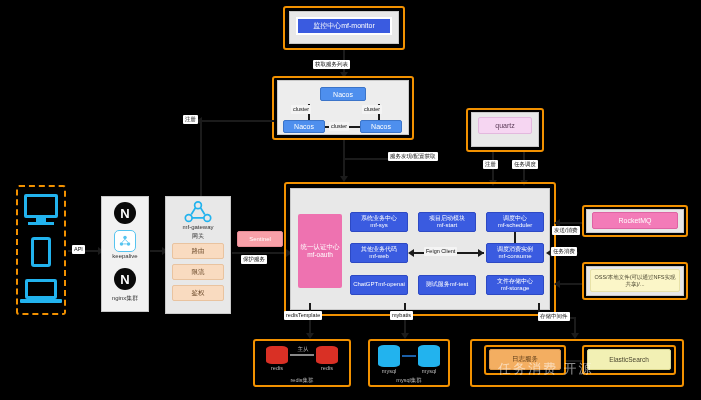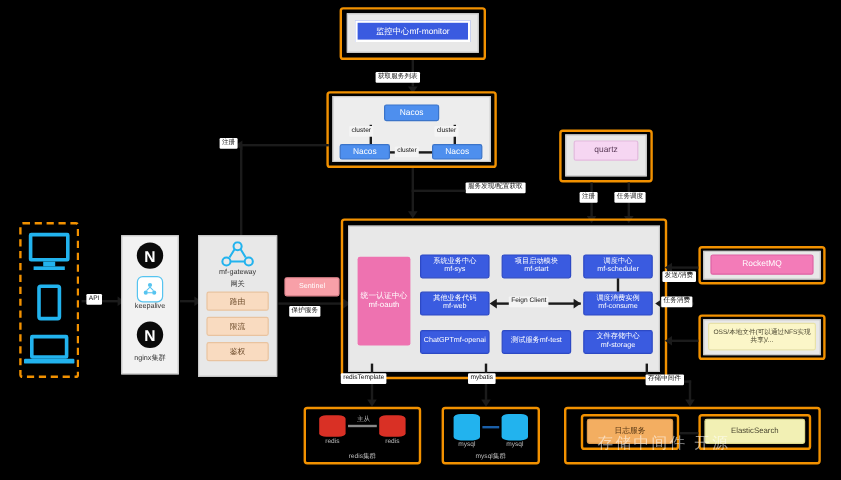--- a/index.html
+++ b/index.html
@@ -319,15 +319,15 @@
   </div>
 
   <div class="abs oframe" style="left:582px;top:345px;width:94px;height:30px;"></div>
   <div class="abs esbox" style="left:587px;top:349px;width:84px;height:21px;">
     <span>ElasticSearch</span>
   </div>
 
   <div class="abs ln h" style="left:566px;top:360px;width:16px;"></div>
   <div class="abs lbl" style="left:556px;top:330px;opacity:0;">日志采集</div>
 
-  <div class="wm" style="left:498px;top:360px;">存储中间件          开源</div>
+  <div class="wm" style="left:498px;top:360px;">任务消费          开源</div>
 
 </div>
 
 </body></html>

